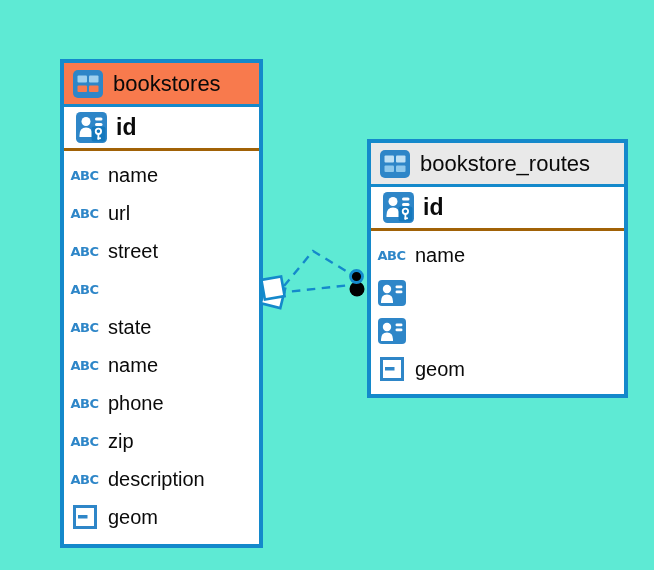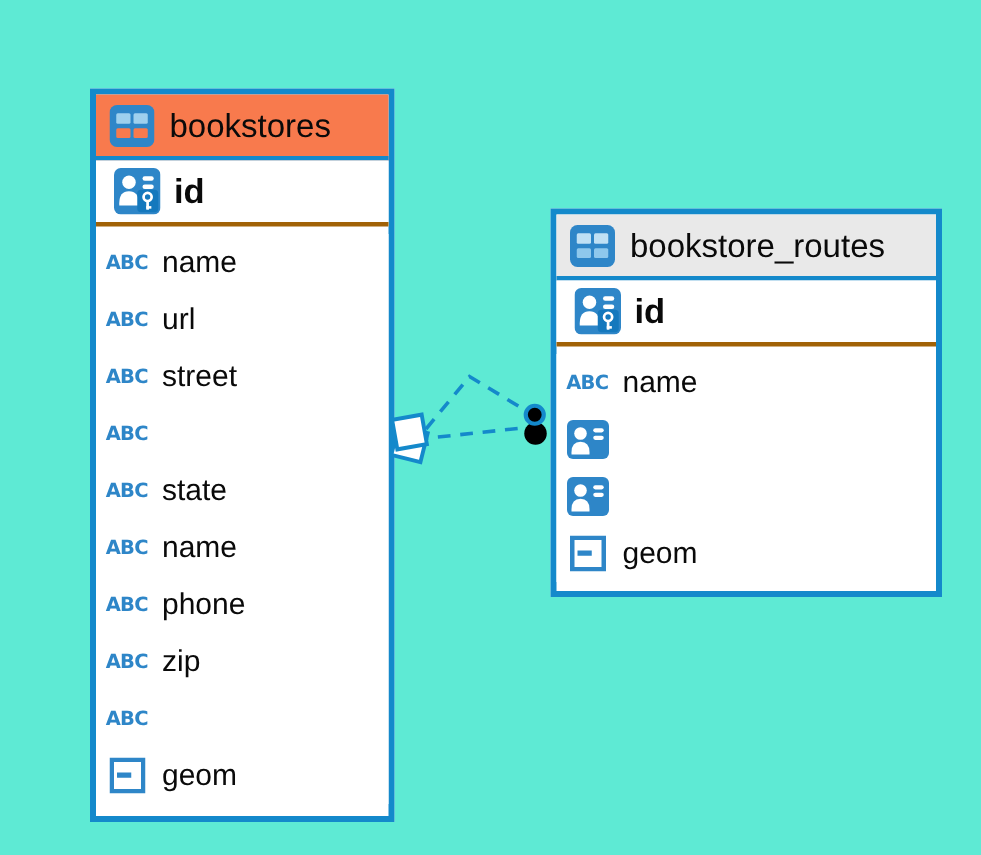--- a/index.html
+++ b/index.html
@@ -116,20 +116,21 @@
       <div class="col-row">
         <span class="icon-cell">
             <span class="abc-icon">ABC</span>
           </span>
         <span>zip</span>
       </div>
       <div class="col-row">
         <span class="icon-cell">
             <span class="abc-icon">ABC</span>
           </span>
+        <span>description</span>
       </div>
       <div class="col-row">
         <span class="icon-cell">
           <svg width="24" height="24" viewBox="0 0 24 24">
             <rect x="1.5" y="1.5" width="21" height="21" fill="#fff" stroke="#2e86c8" stroke-width="3"></rect>
             <rect x="5" y="10" width="9.5" height="3.5" fill="#2e86c8"></rect>
           </svg>
         </span>
         <span>geom</span>
       </div>

